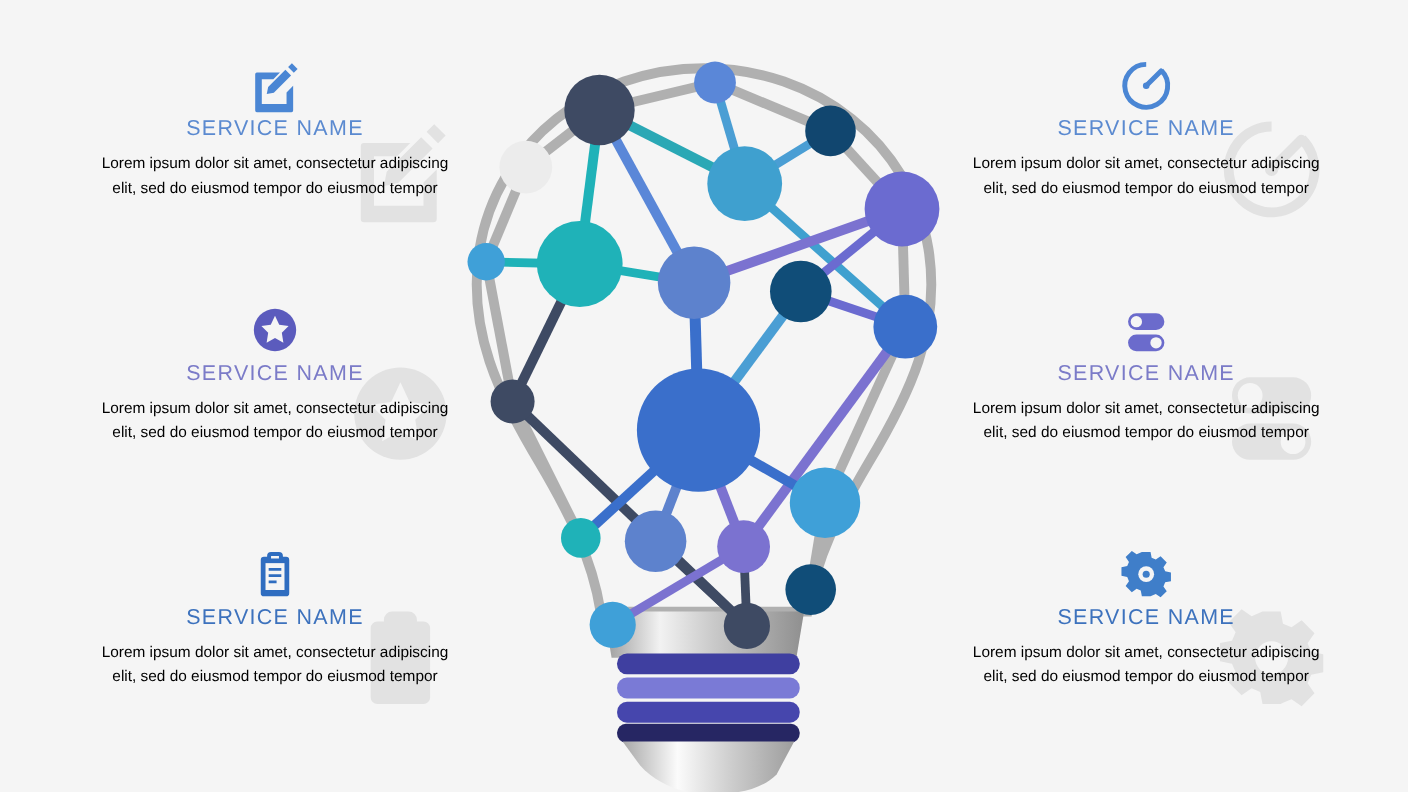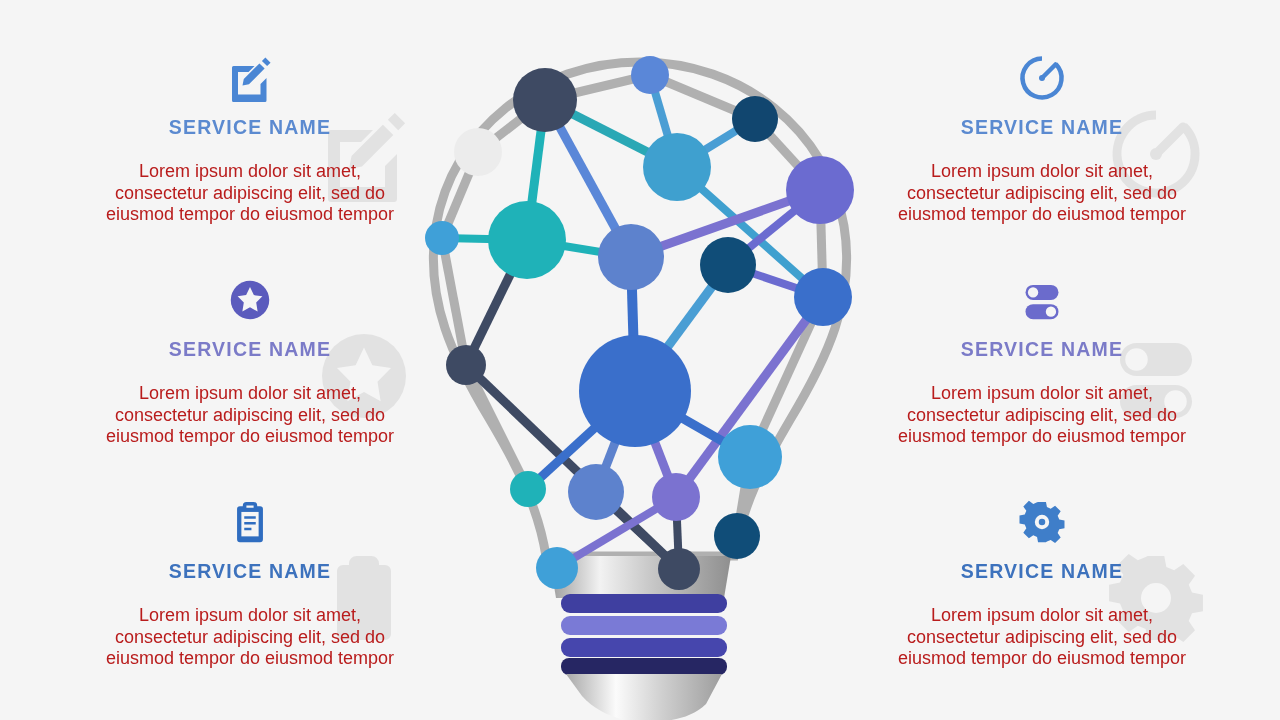--- a/index.html
+++ b/index.html
@@ -13,26 +13,26 @@
 
   
   .svc{position:absolute;width:340px;text-align:center;}
   .svc.left{left:80px;}
   .svc.right{left:872px;}
   .svc .iconwrap{
     height:56px;display:flex;align-items:center;justify-content:center;
     position:relative;z-index:3;
   }
   .svc .title{
-    font-size:19.5px;font-weight:700;letter-spacing:1.2px;
-    margin-top:10px;position:relative;z-index:3;
+    font-size:19.5px;font-weight:400;letter-spacing:1.2px;
+    position:relative;z-index:3;
   }
   .svc .desc{
-    font-size:18px;line-height:21.5px;color:#b91c1c;
-    margin-top:22px;padding:0 10px;position:relative;z-index:3;
+    font-size:14px;line-height:21.5px;color:#000000;
+    margin-top:9px;padding:0 10px;position:relative;z-index:3;
   }
   
   .ghost{
     position:absolute;width:96px;height:96px;
     opacity:1;z-index:1;pointer-events:none;
     color:#e2e2e2;
   }
   .svc.left  .ghost{left:236px;top:56px;}
   .svc.right .ghost{left:236px;top:56px;}
 

